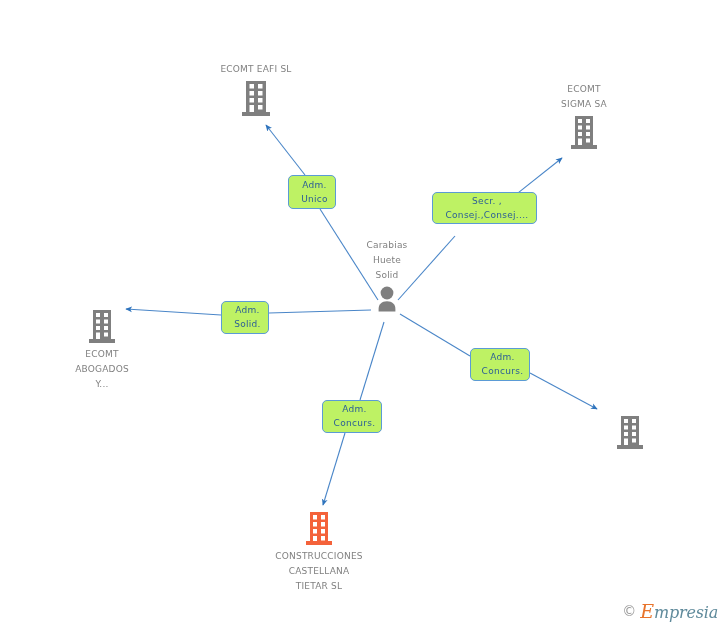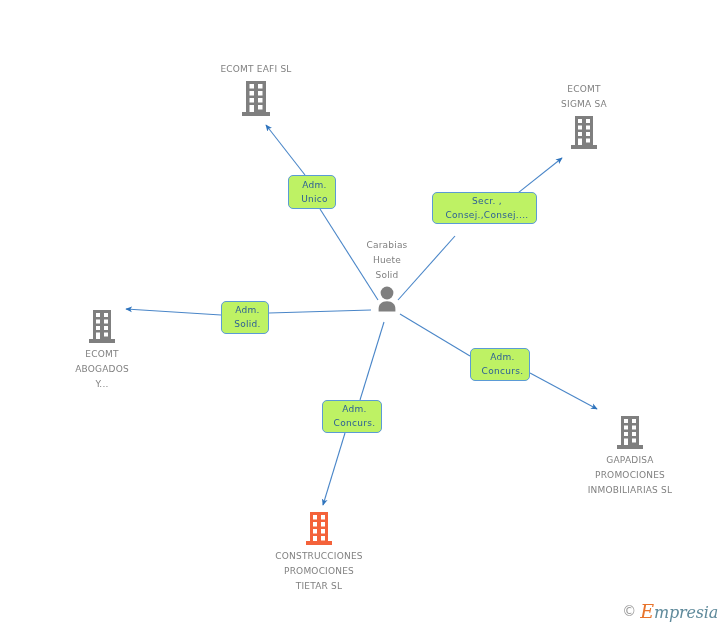--- a/index.html
+++ b/index.html
@@ -186,42 +186,39 @@
         <rect x="9" y="5" width="4" height="4" fill="#ffffff"></rect>
         <rect x="17" y="5" width="4" height="4" fill="#ffffff"></rect>
         <rect x="9" y="11.5" width="4" height="4" fill="#ffffff"></rect>
         <rect x="17" y="11.5" width="4" height="4" fill="#ffffff"></rect>
         <rect x="9" y="18" width="4" height="4" fill="#ffffff"></rect>
         <rect x="17" y="18" width="4" height="4" fill="#ffffff"></rect>
         <rect x="9" y="24.5" width="4" height="6.5" fill="#ffffff"></rect>
         <rect x="17" y="24.5" width="4" height="4" fill="#ffffff"></rect>
       </svg>
     </span>
-    <div class="node-label below">GAPADISA
-PROMOCIONES
-INMOBILIARIAS SL</div>
   </div>
 
   <div class="node" style="left:319px; top:510px;">
     <span class="icon-wrap">
       <svg width="28" height="36" viewBox="0 0 28 36" xmlns="http://www.w3.org/2000/svg">
         <rect x="5" y="2" width="18" height="29" fill="#f4623a"></rect>
         <rect x="1" y="31" width="26" height="4" fill="#f4623a"></rect>
         <rect x="8" y="5" width="4" height="4.5" fill="#ffffff"></rect>
         <rect x="16" y="5" width="4" height="4.5" fill="#ffffff"></rect>
         <rect x="8" y="12" width="4" height="4.5" fill="#ffffff"></rect>
         <rect x="16" y="12" width="4" height="4.5" fill="#ffffff"></rect>
         <rect x="8" y="19" width="4" height="4.5" fill="#ffffff"></rect>
         <rect x="16" y="19" width="4" height="4.5" fill="#ffffff"></rect>
         <rect x="8" y="26" width="4" height="5" fill="#ffffff"></rect>
         <rect x="16" y="26" width="4" height="4.5" fill="#ffffff"></rect>
       </svg>
     </span>
     <div class="node-label below">CONSTRUCCIONES
-PROMOCIONES
+CASTELLANA
 TIETAR SL</div>
   </div>
 
   <div class="node" style="left:387px; top:238px;">
     <div class="node-label above">Carabias
 Huete
 Solid</div>
     <span class="icon-wrap">
       <svg width="26" height="28" viewBox="0 0 26 28" xmlns="http://www.w3.org/2000/svg">
         <circle cx="13" cy="8" r="6.4" fill="#7f7f7f"></circle>

